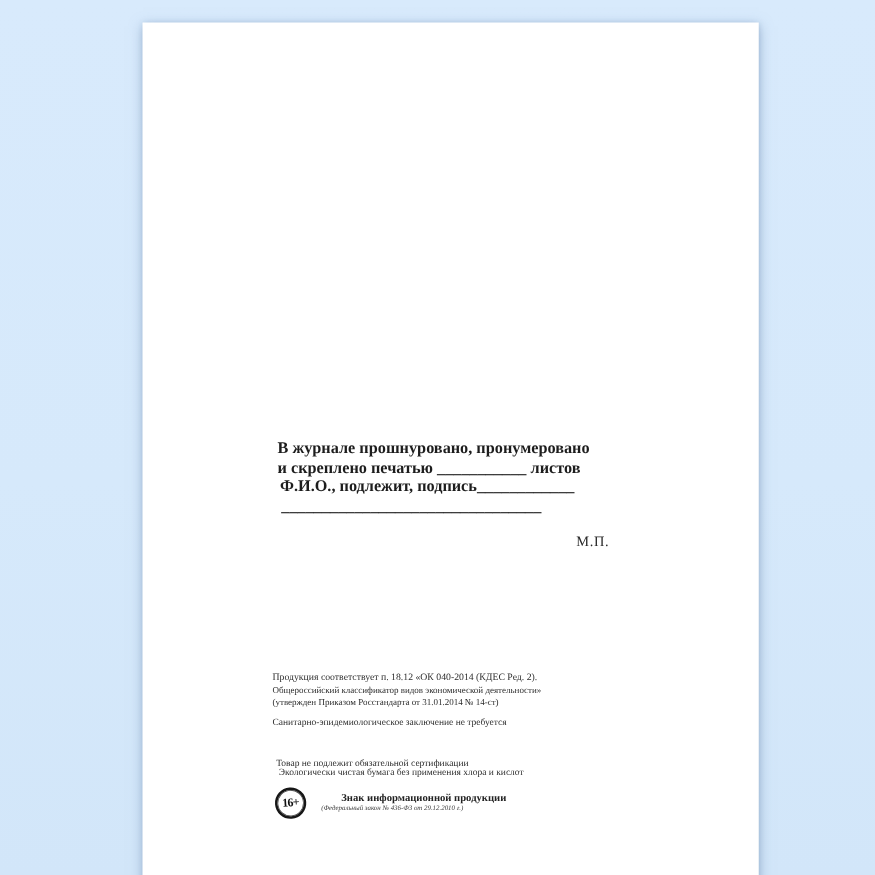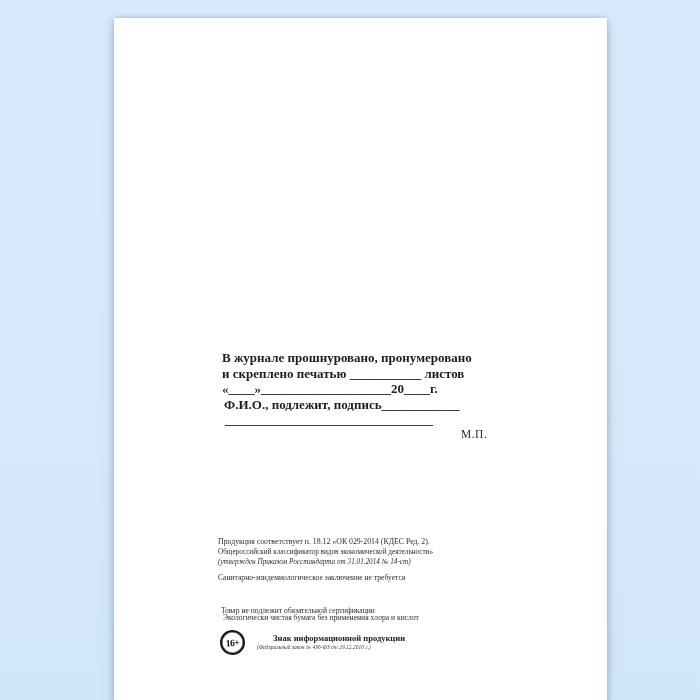--- a/index.html
+++ b/index.html
@@ -53,21 +53,21 @@
   
   .compliance-para {
     position: absolute;
     left: 104px;
     top: 519px;
     color: #2d2d2d;
     white-space: nowrap;
   }
   .compliance-para .cp1 { font-size: 7.8px; line-height: 10px; }
   .compliance-para .cp2 { font-size: 7.2px; line-height: 10px; }
-  .compliance-para .cp3 { font-size: 7.2px; line-height: 10px; font-style: italic; }
+  .compliance-para .cp3 { font-size: 7.2px; line-height: 10px; }
   .note {
     position: absolute;
     font-size: 7.6px;
     color: #2d2d2d;
     white-space: nowrap;
   }
   .note-sanitary { left: 104px; top: 555px; }
   .note-cert     { left: 107px; top: 588px; }
   .note-eco      { left: 109px; top: 595px; }
   
@@ -111,29 +111,28 @@
 </style>
 </head>
 <body>
 
 <div class="scene">
   <div class="paper">
 
     <div class="statement">
       <div class="l1">В журнале прошнуровано, пронумеровано</div>
       <div class="l2">и скреплено печатью ___________ листов</div>
-      <div class="l3">«____»____________________20____г.</div>
       <div class="l4">Ф.И.О., подлежит, подпись____________</div>
       <div class="l5">________________________________</div>
     </div>
 
     <div class="stamp-place">М.П.</div>
 
     <div class="compliance-para">
-      <div class="cp1">Продукция соответствует п. 18.12 «ОК 029-2014 (КДЕС Ред. 2).</div>
+      <div class="cp1">Продукция соответствует п. 18.12 «ОК 040-2014 (КДЕС Ред. 2).</div>
       <div class="cp2">Общероссийский классификатор видов экономической деятельности»</div>
       <div class="cp3">(утвержден Приказом Росстандарта от 31.01.2014 № 14-ст)</div>
     </div>
 
     <div class="note note-sanitary">Санитарно-эпидемиологическое заключение не требуется</div>
     <div class="note note-cert">Товар не подлежит обязательной сертификации</div>
     <div class="note note-eco">Экологически чистая бумага без применения хлора и кислот</div>
 
     <div class="age-badge">16+</div>
     <div class="mark-title">Знак информационной продукции</div>

